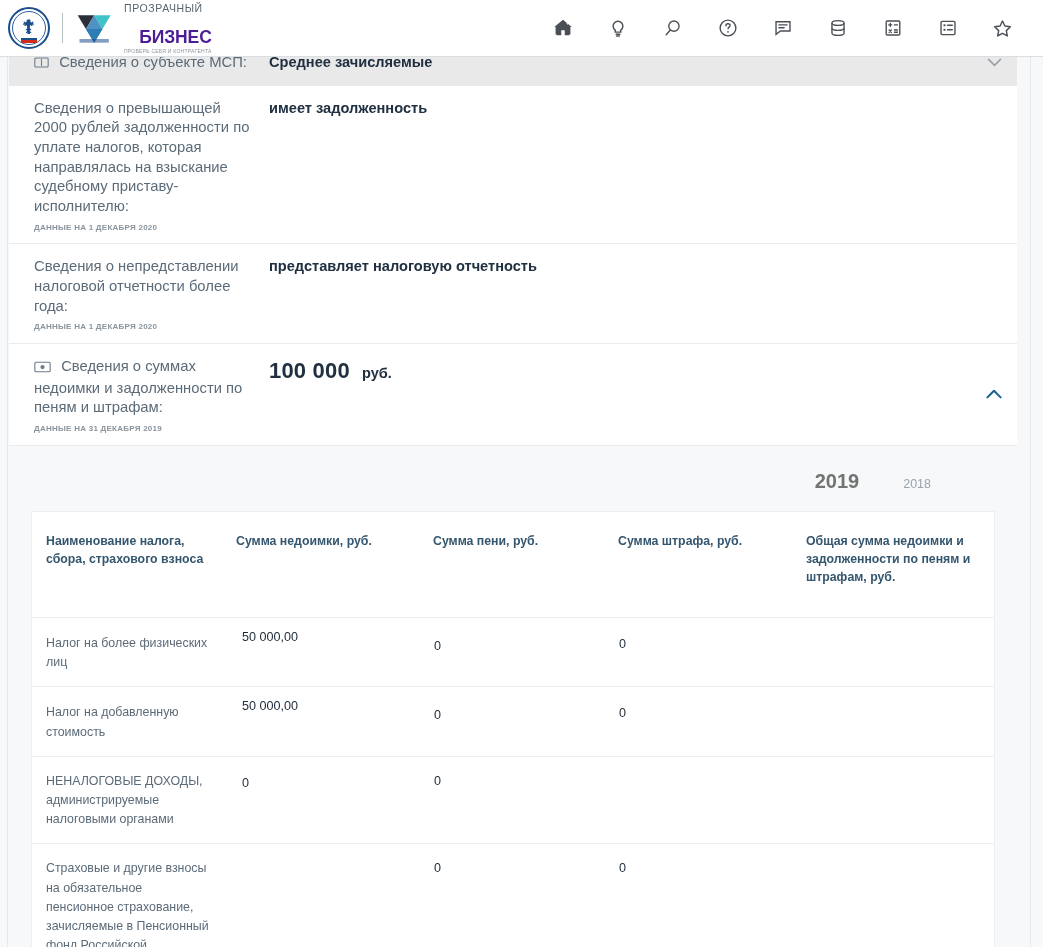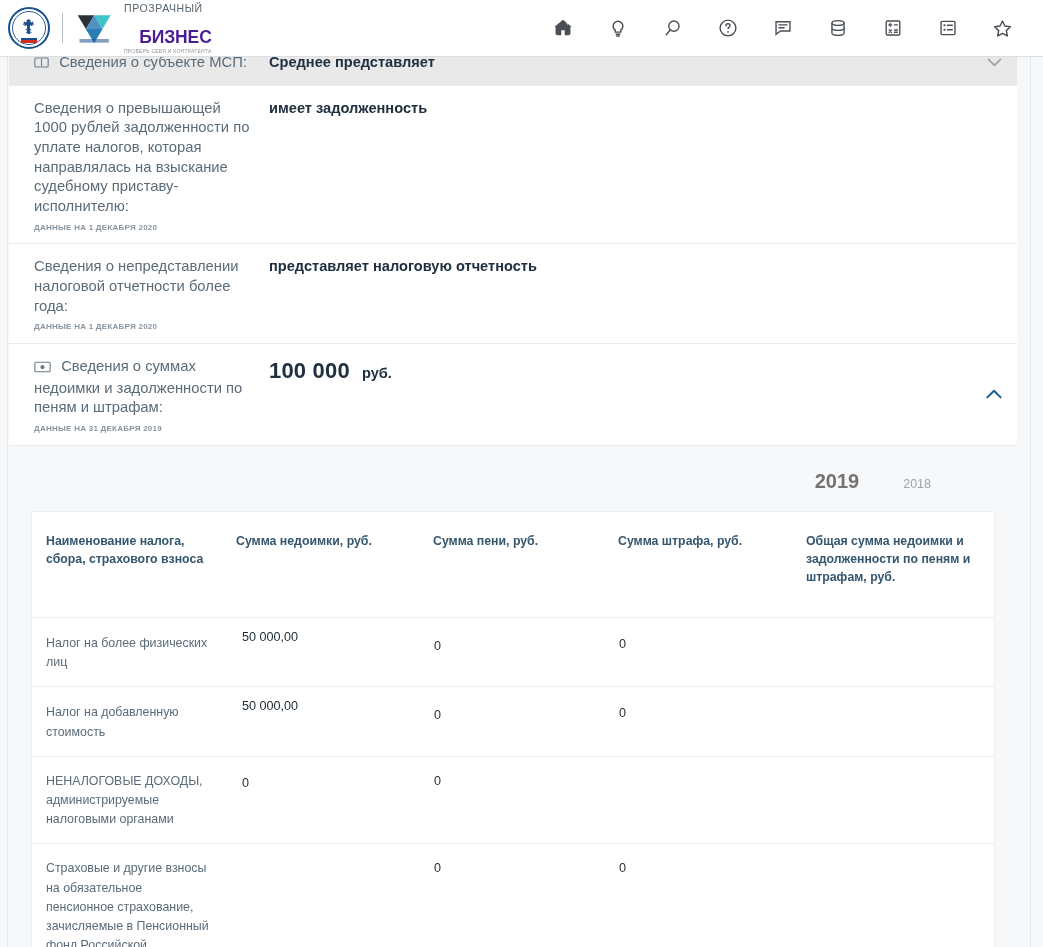--- a/index.html
+++ b/index.html
@@ -383,31 +383,31 @@
       <div class="inforow hovered" style="margin-top:-17px;">
         <div class="lbl">
           <span class="ico">
             <svg width="15" height="13" viewBox="0 0 18 14" fill="none" stroke="currentColor" stroke-width="1.3">
               <rect x="1" y="1.6" width="16" height="10.8" rx="1.2"></rect>
               <path d="M9 3.4v7.2" stroke-linecap="round"></path>
             </svg>
           </span>
           <span>Сведения о субъекте МСП:</span>
         </div>
-        <div class="val">Среднее представляет</div>
+        <div class="val">Среднее зачисляемые</div>
         <div class="chev faint">
           <svg width="15" height="9" viewBox="0 0 16 10" fill="none" stroke="currentColor" stroke-width="1.9">
             <path d="M1.4 1.6 8 8.2l6.6-6.6" stroke-linecap="round" stroke-linejoin="round"></path>
           </svg>
         </div>
       </div>
 
       <div class="inforow">
         <div class="lbl">
-          <span>Сведения о превышающей 1000 рублей задолженности по уплате налогов, которая направлялась на взыскание судебному приставу-исполнителю:</span>
+          <span>Сведения о превышающей 2000 рублей задолженности по уплате налогов, которая направлялась на взыскание судебному приставу-исполнителю:</span>
           <span class="asof">ДАННЫЕ НА 1 ДЕКАБРЯ 2020</span>
         </div>
         <div class="val">имеет задолженность</div>
       </div>
 
       <div class="inforow">
         <div class="lbl">
           <span>Сведения о непредставлении налоговой отчетности более года:</span>
           <span class="asof">ДАННЫЕ НА 1 ДЕКАБРЯ 2020</span>
         </div>

